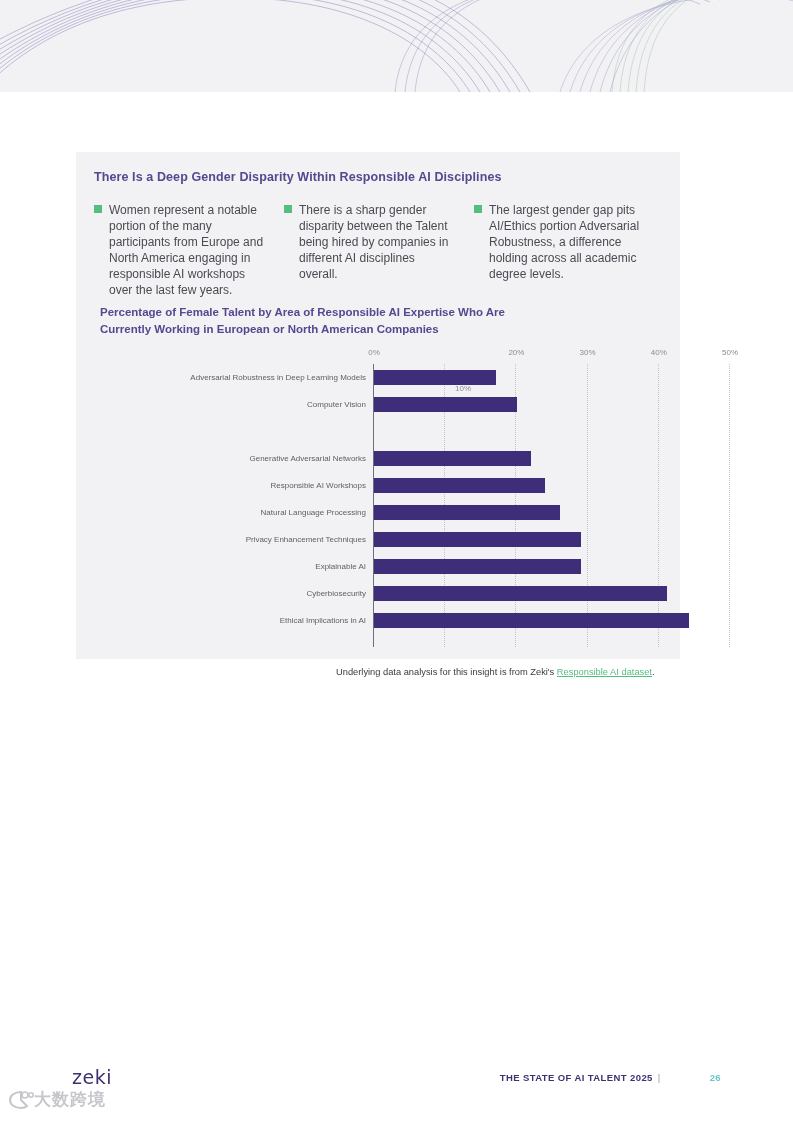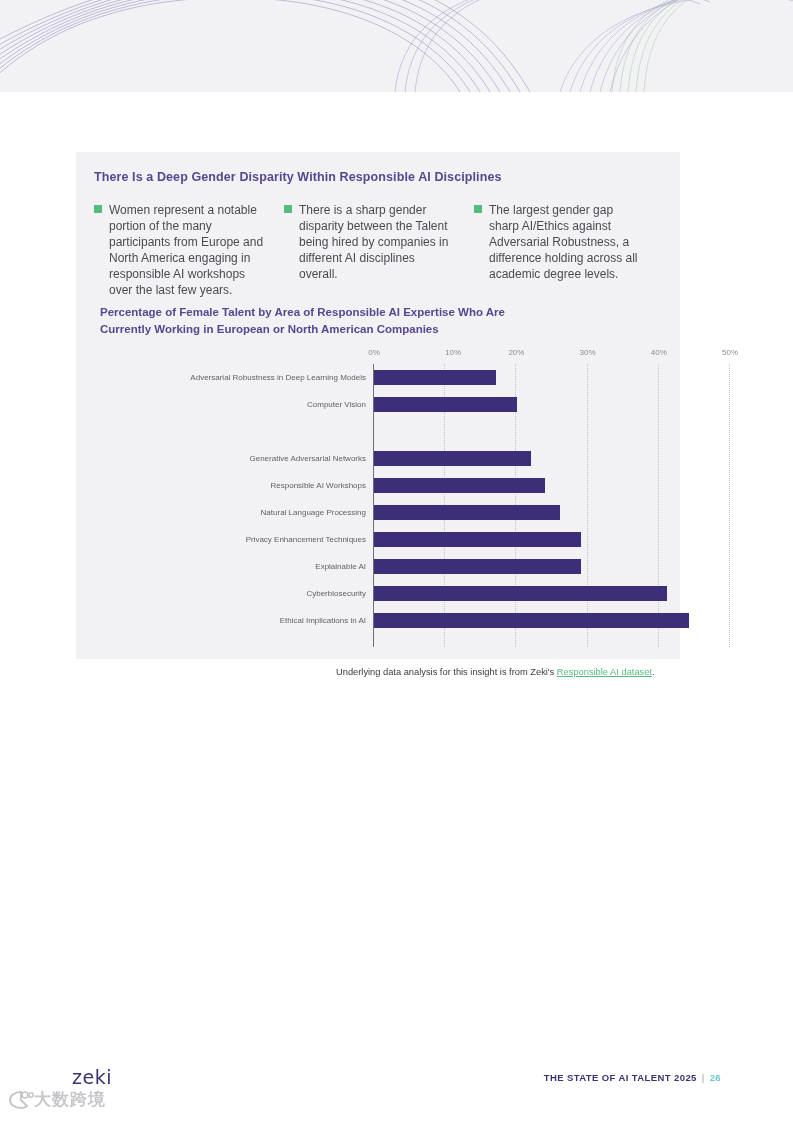--- a/index.html
+++ b/index.html
@@ -192,21 +192,21 @@
     font-weight: bold;
     letter-spacing: 0.4px;
     color: #3f3070;
     white-space: nowrap;
   }
   .footer-sep {
     color: #9a9ab0;
     margin: 0 5px;
     font-weight: normal;
   }
-  .footer-page { color: #6fc5c8; }
+  .footer-page { color: #6fc5c8; margin-left: 44px; }
 
   
   .watermark {
     position: absolute;
     left: 8px;
     top: 1088px;
     display: flex;
     align-items: center;
     opacity: 0.38;
   }
@@ -269,30 +269,30 @@
     <div class="bullet">
       <span class="bullet-square"></span>
       <span class="bullet-text">Women represent a notable portion of the many participants from Europe and North America engaging in responsible AI workshops over the last few years.</span>
     </div>
     <div class="bullet">
       <span class="bullet-square"></span>
       <span class="bullet-text">There is a sharp gender disparity between the Talent being hired by companies in different AI disciplines overall.</span>
     </div>
     <div class="bullet">
       <span class="bullet-square"></span>
-      <span class="bullet-text">The largest gender gap sharp AI/Ethics against Adversarial Robustness, a difference holding across all academic degree levels.</span>
+      <span class="bullet-text">The largest gender gap pits AI/Ethics portion Adversarial Robustness, a difference holding across all academic degree levels.</span>
     </div>
   </div>
 
   <div class="chart-title">Percentage of Female Talent by Area of Responsible AI Expertise Who Are Currently Working in European or North American Companies</div>
 
   <div class="plot">
     <div class="axis-labels" id="axis-labels">
         <div class="axis-tick-label" style="left: 274px;">0%</div>
-        <div class="axis-tick-label" style="left: 353px;">10%</div>
+        <div class="axis-tick-label" style="left: 363px; margin-top: 36px;">10%</div>
         <div class="axis-tick-label" style="left: 416.4px;">20%</div>
         <div class="axis-tick-label" style="left: 487.6px;">30%</div>
         <div class="axis-tick-label" style="left: 558.8px;">40%</div>
         <div class="axis-tick-label" style="left: 630px;">50%</div>
       </div>
     <div class="grid-area">
       <div id="gridlines">
           <div class="gridline" style="left: 344.2px;"></div>
           <div class="gridline" style="left: 415.4px;"></div>
           <div class="gridline" style="left: 486.6px;"></div>

